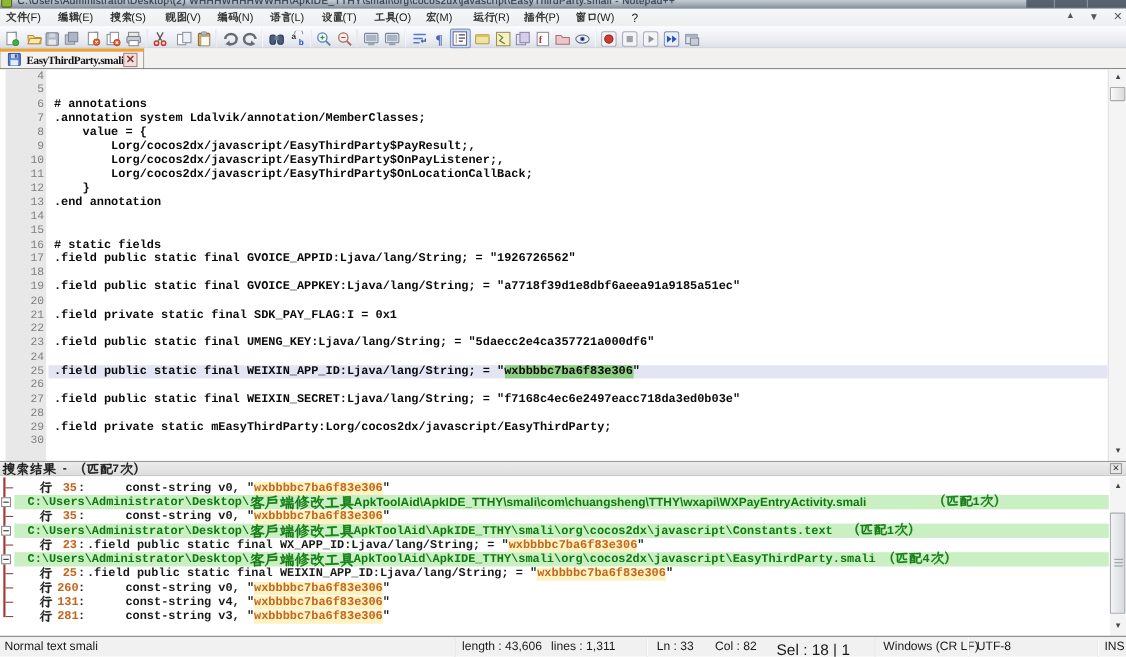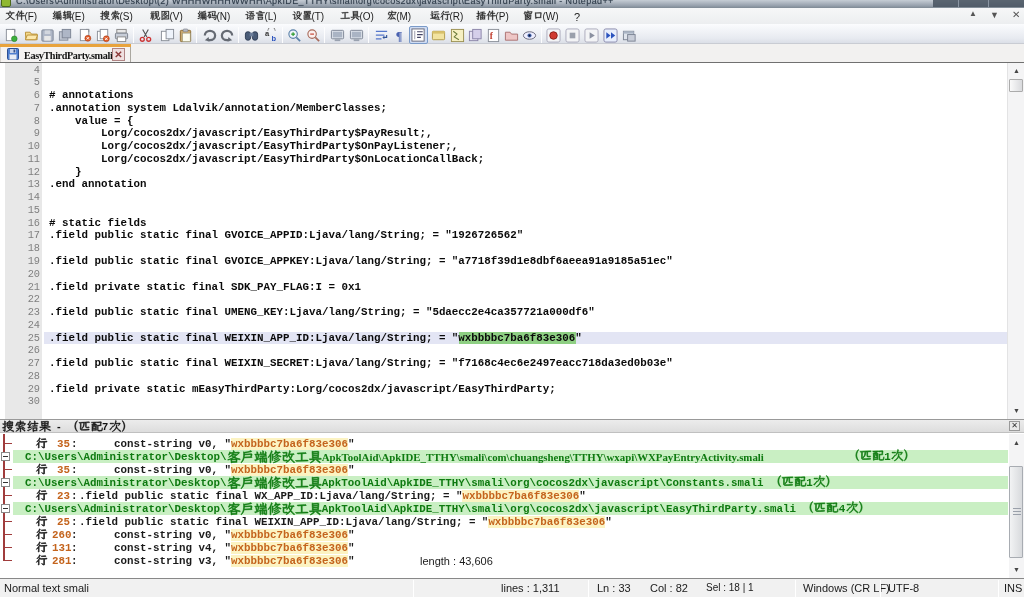--- a/index.html
+++ b/index.html
@@ -394,21 +394,21 @@
 <div style="position:absolute;left:25.0px;top:450.95px;white-space:pre;font-family:'Liberation Mono',monospace;font-size:10.83px;font-weight:bold;color:#0e7a10">C:\Users\Administrator\Desktop\</div>
 <svg style="position:absolute;left:226.5px;top:450.75px;overflow:visible;" width="95.2" height="13.6" viewBox="0 0 700 100" fill="#0e7a10" stroke="#0e7a10" stroke-width="5">
     <use href="#g5ba2" transform="translate(0,78) scale(1,-1)"></use>
     <use href="#g6237" transform="translate(100,78) scale(1,-1)"></use>
     <use href="#g7aef" transform="translate(200,78) scale(1,-1)"></use>
     <use href="#g4fee" transform="translate(300,78) scale(1,-1)"></use>
     <use href="#g6539" transform="translate(400,78) scale(1,-1)"></use>
     <use href="#g5de5" transform="translate(500,78) scale(1,-1)"></use>
     <use href="#g5177" transform="translate(600,78) scale(1,-1)"></use>
   </svg>
-<div style="position:absolute;left:321.7px;top:450.95px;white-space:pre;font-family:Liberation Serif, serif;font-size:10.83px;font-weight:bold;color:#0e7a10">ApkToolAid\ApkIDE_TTHY\smali\com\chuangsheng\TTHY\wxapi\WXPayEntryActivity.smali</div>
+<div style="position:absolute;left:321.7px;top:450.95px;white-space:pre;font-family:Liberation Sans, sans-serif;font-size:10.83px;font-weight:bold;color:#0e7a10">ApkToolAid\ApkIDE_TTHY\smali\com\chuangsheng\TTHY\wxapi\WXPayEntryActivity.smali</div>
 <svg style="position:absolute;left:846.7px;top:450.45px;overflow:visible;" width="37.5" height="12.5" viewBox="0 0 300 100" fill="#0e7a10" stroke="#0e7a10" stroke-width="5">
     <use href="#gff08" transform="translate(0,78) scale(1,-1)"></use>
     <use href="#g5339" transform="translate(100,78) scale(1,-1)"></use>
     <use href="#g914d" transform="translate(200,78) scale(1,-1)"></use>
   </svg>
 <div style="position:absolute;left:884.2px;top:450.95px;white-space:pre;font-family:'Liberation Mono',monospace;font-size:10.83px;font-weight:bold;color:#0e7a10">1</div>
 <svg style="position:absolute;left:891.2px;top:450.45px;overflow:visible;" width="25.0" height="12.5" viewBox="0 0 200 100" fill="#0e7a10" stroke="#0e7a10" stroke-width="5">
     <use href="#g6b21" transform="translate(0,78) scale(1,-1)"></use>
     <use href="#gff09" transform="translate(100,78) scale(1,-1)"></use>
   </svg>
@@ -421,21 +421,21 @@
 <div style="position:absolute;left:25.0px;top:476.85px;white-space:pre;font-family:'Liberation Mono',monospace;font-size:10.83px;font-weight:bold;color:#0e7a10">C:\Users\Administrator\Desktop\</div>
 <svg style="position:absolute;left:226.5px;top:476.65000000000003px;overflow:visible;" width="95.2" height="13.6" viewBox="0 0 700 100" fill="#0e7a10" stroke="#0e7a10" stroke-width="5">
     <use href="#g5ba2" transform="translate(0,78) scale(1,-1)"></use>
     <use href="#g6237" transform="translate(100,78) scale(1,-1)"></use>
     <use href="#g7aef" transform="translate(200,78) scale(1,-1)"></use>
     <use href="#g4fee" transform="translate(300,78) scale(1,-1)"></use>
     <use href="#g6539" transform="translate(400,78) scale(1,-1)"></use>
     <use href="#g5de5" transform="translate(500,78) scale(1,-1)"></use>
     <use href="#g5177" transform="translate(600,78) scale(1,-1)"></use>
   </svg>
-<div style="position:absolute;left:321.7px;top:476.85px;white-space:pre;font-family:'Liberation Mono',monospace;font-size:10.83px;font-weight:bold;color:#0e7a10">ApkToolAid\ApkIDE_TTHY\smali\org\cocos2dx\javascript\Constants.smali</div>
+<div style="position:absolute;left:321.7px;top:476.85px;white-space:pre;font-family:'Liberation Mono',monospace;font-size:10.83px;font-weight:bold;color:#0e7a10">ApkToolAid\ApkIDE_TTHY\smali\org\cocos2dx\javascript\Constants.text</div>
 <svg style="position:absolute;left:768.7px;top:476.35px;overflow:visible;" width="37.5" height="12.5" viewBox="0 0 300 100" fill="#0e7a10" stroke="#0e7a10" stroke-width="5">
     <use href="#gff08" transform="translate(0,78) scale(1,-1)"></use>
     <use href="#g5339" transform="translate(100,78) scale(1,-1)"></use>
     <use href="#g914d" transform="translate(200,78) scale(1,-1)"></use>
   </svg>
 <div style="position:absolute;left:806.2px;top:476.85px;white-space:pre;font-family:'Liberation Mono',monospace;font-size:10.83px;font-weight:bold;color:#0e7a10">1</div>
 <svg style="position:absolute;left:813.2px;top:476.35px;overflow:visible;" width="25.0" height="12.5" viewBox="0 0 200 100" fill="#0e7a10" stroke="#0e7a10" stroke-width="5">
     <use href="#g6b21" transform="translate(0,78) scale(1,-1)"></use>
     <use href="#gff09" transform="translate(100,78) scale(1,-1)"></use>
   </svg>
@@ -492,24 +492,24 @@
 <div style="position:absolute;left:114px;top:554.55px;white-space:pre;font-family:'Liberation Mono',monospace;font-size:10.83px;font-weight:bold;color:#1a1a1a">const-string v3, "<span style="background:#fcf3c2;color:#c4641d">wxbbbbc7ba6f83e306</span>"</div>
 <div class="abs" style="left:1009px;top:434px;width:15px;height:144px;background:#f4f4f5">
     <div class="abs" style="left:0;top:3px;width:15px;height:12px;color:#454545;font-size:7px;text-align:center;line-height:12px">▲</div>
     <div class="abs" style="left:0;top:32px;width:14px;height:92px;background:linear-gradient(90deg,#f2f3f4,#d8dadd);border:1px solid #a8acb2;border-radius:1px">
       <div style="position:absolute;left:3px;top:41px;width:8px;height:1px;background:#9aa0aa;box-shadow:0 3px #9aa0aa,0 6px #9aa0aa"></div>
     </div>
     <div class="abs" style="left:0;top:130px;width:15px;height:12px;color:#454545;font-size:7px;text-align:center;line-height:12px">▼</div>
   </div>
 <div class="abs" style="left:0;top:578px;width:1024px;height:19px;background:#f1f1f1;border-top:1px solid #888"></div>
 <div style="position:absolute;left:4px;top:582px;white-space:pre;font-size:11px;color:#1a1a1a">Normal text smali</div>
-<div style="position:absolute;left:420px;top:555px;white-space:pre;font-size:11px;color:#1a1a1a">length : 43,606</div>
+<div style="position:absolute;left:420px;top:582px;white-space:pre;font-size:11px;color:#1a1a1a">length : 43,606</div>
 <div style="position:absolute;left:501px;top:582px;white-space:pre;font-size:11px;color:#1a1a1a">lines : 1,311</div>
 <div style="position:absolute;left:597px;top:582px;white-space:pre;font-size:11px;color:#1a1a1a">Ln : 33</div>
 <div style="position:absolute;left:650px;top:582px;white-space:pre;font-size:11px;color:#1a1a1a">Col : 82</div>
-<div style="position:absolute;left:706px;top:582px;white-space:pre;font-size:10px;color:#1a1a1a">Sel : 18 | 1</div>
+<div style="position:absolute;left:706px;top:582px;white-space:pre;font-size:14px;color:#1a1a1a">Sel : 18 | 1</div>
 <div style="position:absolute;left:803px;top:582px;white-space:pre;font-size:11px;color:#1a1a1a">Windows (CR LF)</div>
 <div style="position:absolute;left:888px;top:582px;white-space:pre;font-size:11px;color:#1a1a1a">UTF-8</div>
 <div style="position:absolute;left:1004px;top:582px;white-space:pre;font-size:11px;color:#1a1a1a">INS</div>
 <div class="abs" style="left:413px;top:580px;width:1px;height:17px;background:#bcbcbc;border-right:1px solid #fff"></div>
 <div class="abs" style="left:588px;top:580px;width:1px;height:17px;background:#bcbcbc;border-right:1px solid #fff"></div>
 <div class="abs" style="left:795px;top:580px;width:1px;height:17px;background:#bcbcbc;border-right:1px solid #fff"></div>
 <div class="abs" style="left:880px;top:580px;width:1px;height:17px;background:#bcbcbc;border-right:1px solid #fff"></div>
 <div class="abs" style="left:998px;top:580px;width:1px;height:17px;background:#bcbcbc;border-right:1px solid #fff"></div>
 </body></html>

